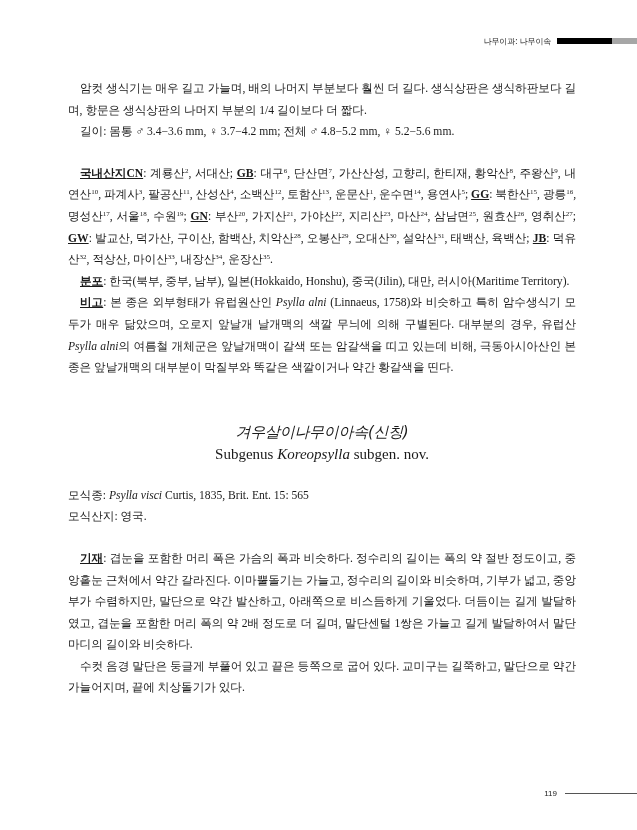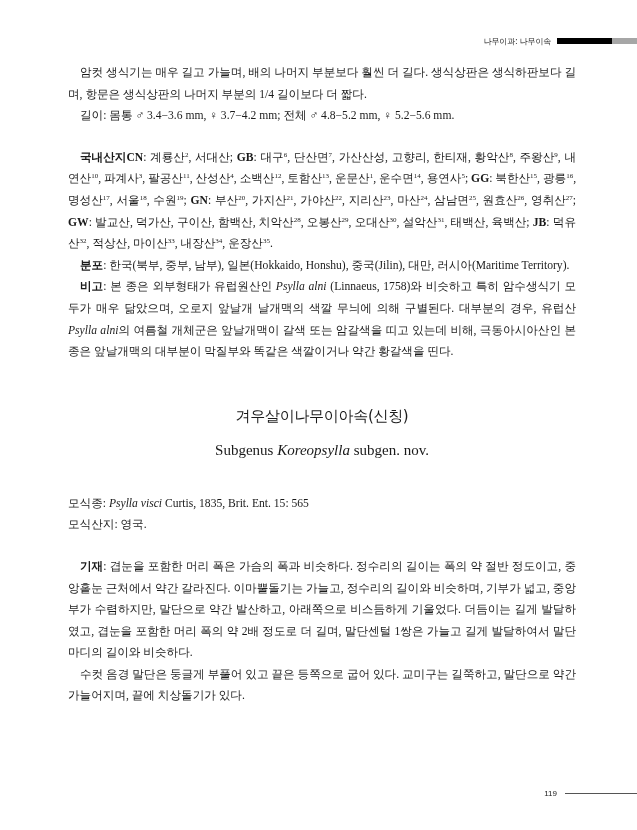--- a/index.html
+++ b/index.html
@@ -13,37 +13,37 @@
     display: flex; align-items: center;
   }
   .header-text {
     font-family: "DejaVu Sans", "Liberation Sans", sans-serif;
     font-size: 8px; color: #222; margin-right: 6px; letter-spacing: -0.2px; padding-left: 46px;
   }
   .header-bar-black { width: 55px; height: 6px; background: #000; }
   .header-bar-gray { width: 25px; height: 6px; background: #a6a6a6; }
 
   .content {
-    position: absolute; left: 68px; top: 62px; width: 508px;
+    position: absolute; left: 68px; top: 78px; width: 508px;
     font-size: 11.6px; line-height: 21.6px; text-align: justify;
   }
   .p { margin: 0; text-indent: 12px; }
   .p.noindent { text-indent: 0; }
   .gap-s { height: 20px; }
   .gap-m { height: 42px; }
-  .bold { font-weight: bold; }
+  .bold { font-weight: bold; text-decoration: underline; }
   .it { font-style: italic; }
   sup { font-size: 7px; line-height: 0; vertical-align: 4px; }
 
   .title-ko {
     text-align: center; font-family: "DejaVu Sans", "Liberation Sans", sans-serif;
-    font-size: 15px; line-height: 22px; margin: 0; letter-spacing: -0.3px;
+    font-size: 15px; line-height: 22px; margin: 0; letter-spacing: -0.3px; font-style: italic;
   }
   .title-en {
-    text-align: center; font-size: 15px; line-height: 22px; margin: 12px;
+    text-align: center; font-size: 15px; line-height: 22px; margin: 0;
   }
 
   .footer {
     position: absolute; top: 789px; right: 0; display: flex; align-items: center;
   }
   .page-num {
     font-family: "Liberation Sans", "DejaVu Sans", sans-serif; font-size: 8px;
     color: #222; margin-right: 8px;
   }
   .footer-rule { width: 72px; height: 1px; background: #555; }

